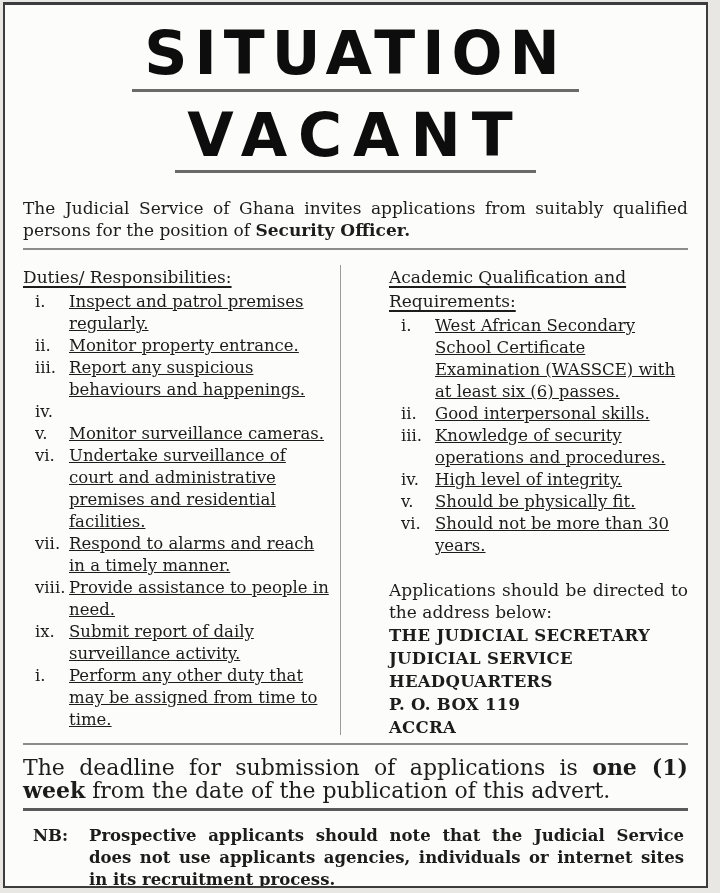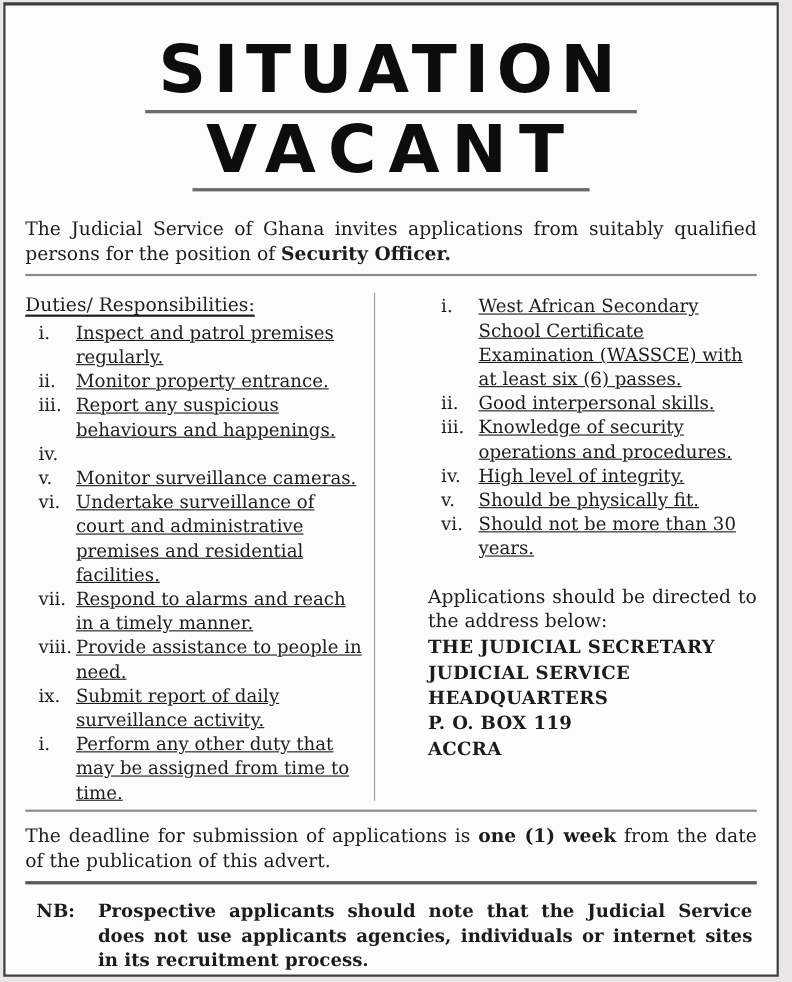--- a/index.html
+++ b/index.html
@@ -10,38 +10,38 @@
     color: #1c1c1c;
     position: relative;
   }
   .sheet {
     position: absolute;
     left: 3px; top: 2px;
     width: 705px; height: 886px;
     background: #fcfcfa;
     border: 2px solid #3c3c3c;
     border-top-width: 3px;
-    padding: 12px 18px;
+    padding: 1px 18px;
     overflow: hidden;
   }
   
   .title-block { margin-top: 16px; }
   .title-word {
     display: table;
     margin: 0 auto;
     font-family: "DejaVu Sans", sans-serif;
     font-weight: bold;
     font-size: 60px;
     line-height: 1.06;
     letter-spacing: 7px;
     color: #0d0d0d;
     padding: 0 12px 3px 12px;
     border-bottom: 3px solid #6a6a6a;
   }
-  .title-word.second { letter-spacing: 11px; margin-top: 2px; }
+  .title-word.second { letter-spacing: 11px; margin-top: 12px; }
   
   .intro {
     margin-top: 24px;
     font-size: 17px;
     line-height: 22px;
     text-align: justify;
   }
   .bold { font-weight: bold; }
   .rule {
     border-top: 2px solid #8c8c8c;
@@ -76,21 +76,21 @@
   .address { margin-top: 1px; }
   .address div {
     font-weight: bold;
     font-size: 16.5px;
     line-height: 23px;
     letter-spacing: 0.3px;
   }
   
   .deadline {
     margin-top: 11px;
-    font-size: 17px;
+    font-size: 22px;
     line-height: 23px;
     text-align: justify;
   }
   .rule.above-deadline { margin-top: 4px; }
   .rule.above-nb { margin-top: 6px; }
   .nb-row {
     display: flex;
     margin-top: 14px;
     font-weight: bold;
     font-size: 16.5px;
@@ -156,20 +156,24 @@
         <div class="li">
             <span class="num">i.</span>
             <span class="txt">Perform any other duty that may be assigned from time to time.</span>
           </div>
       </div>
     </div>
 
     <div class="col-divider"></div>
 
     <div class="col-right">
+      <div class="col-heading">
+        <span>Academic Qualification and</span><br>
+        <span>Requirements:</span>
+      </div>
       <div class="rlist">
         <div class="li">
             <span class="num">i.</span>
             <span class="txt">West African Secondary School Certificate Examination (WASSCE) with at least six (6) passes.</span>
           </div>
         <div class="li">
             <span class="num">ii.</span>
             <span class="txt">Good interpersonal skills.</span>
           </div>
         <div class="li">

